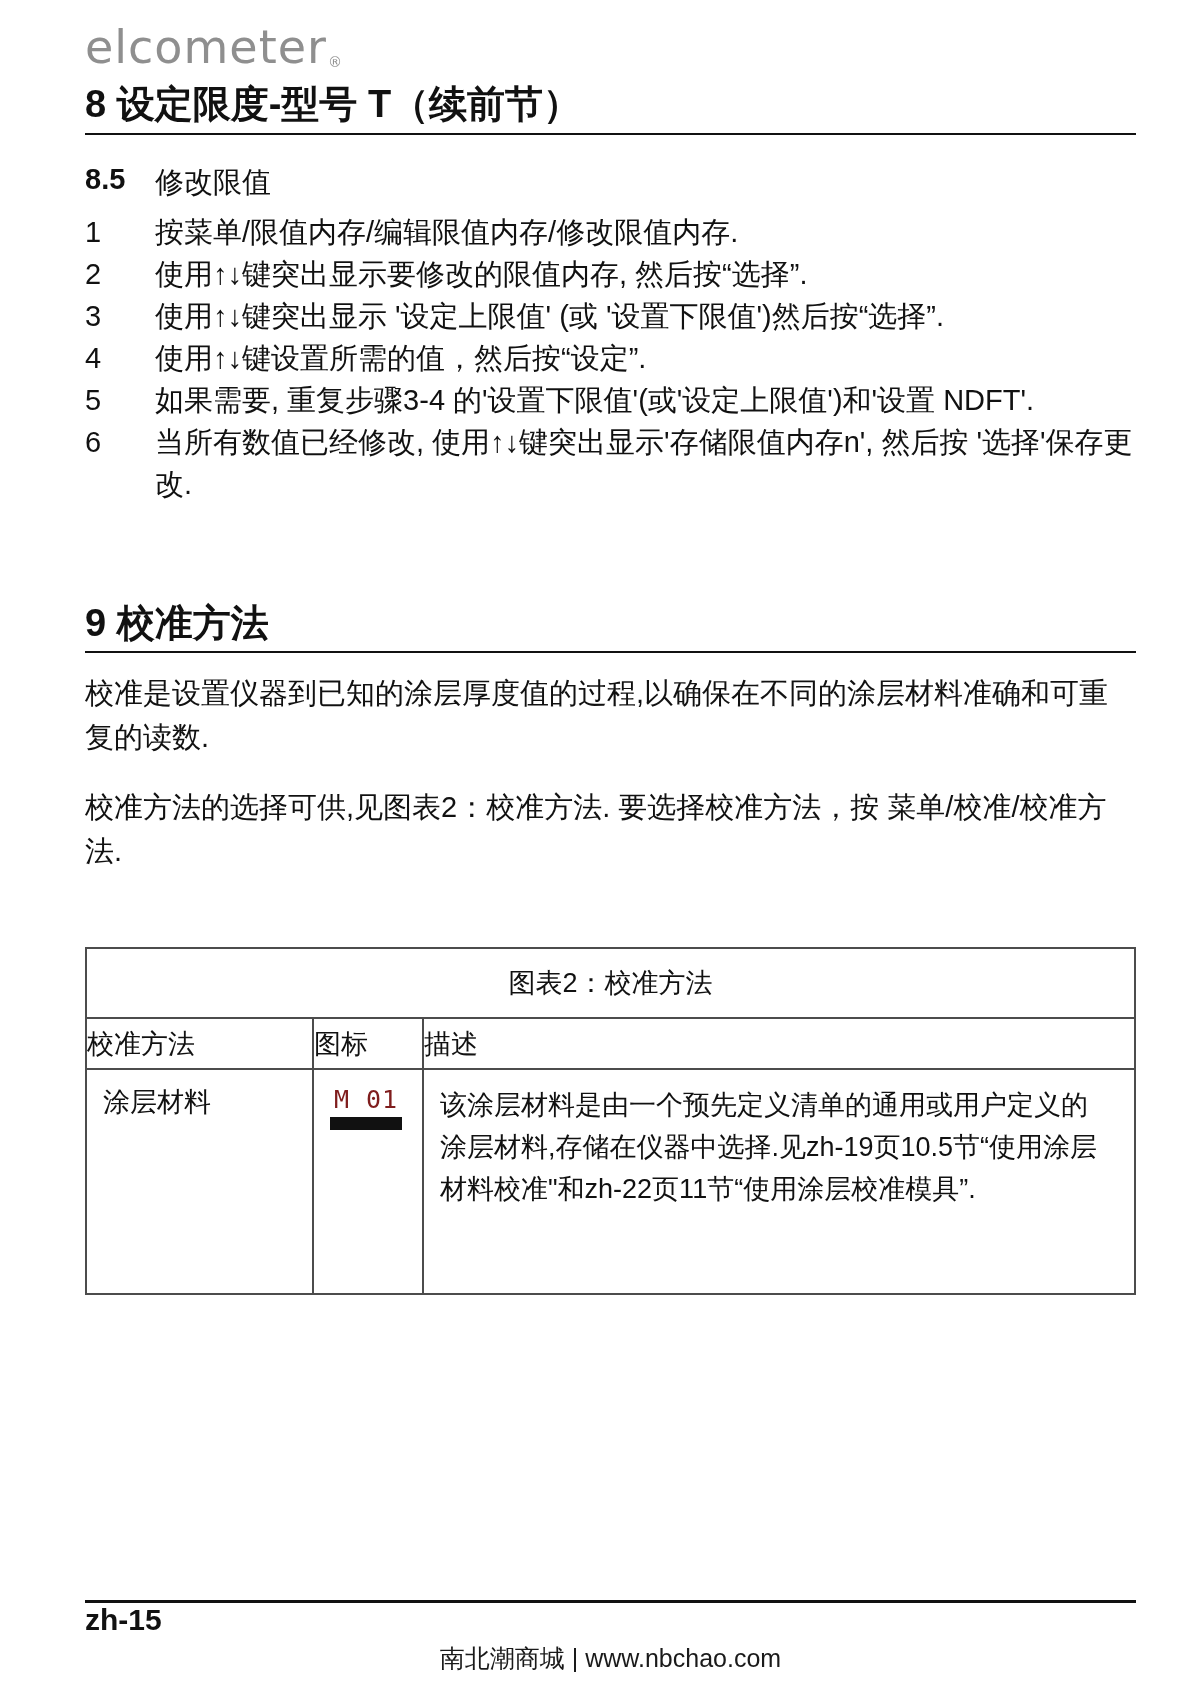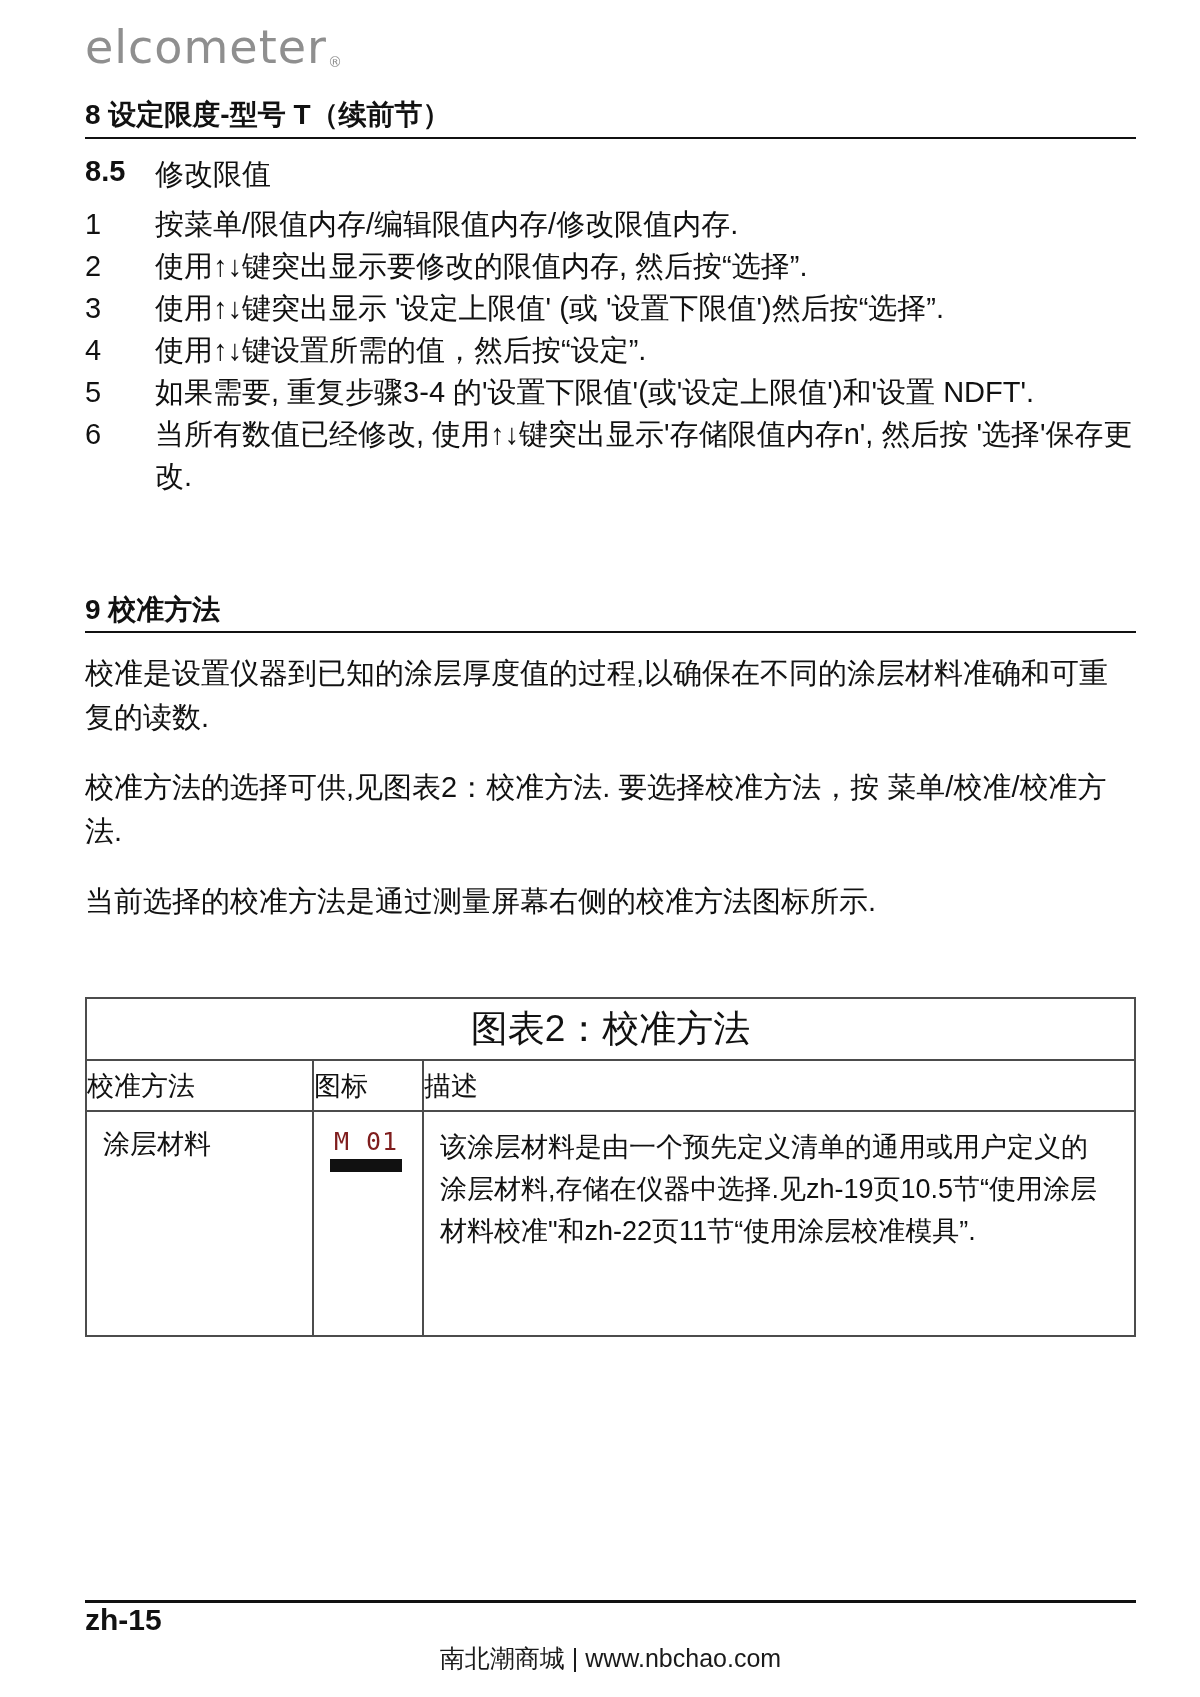--- a/index.html
+++ b/index.html
@@ -24,29 +24,29 @@
     letter-spacing: 1px;
     line-height: 1.0;
   }
   .logo .reg {
     font-size: 14px;
     vertical-align: -4px;
     margin-left: 1px;
   }
   
   .sec-heading {
-    font-size: 28px;
+    font-size: 38px;
     font-weight: bold;
     border-bottom: 2px solid #111;
     padding-bottom: 5px;
+    margin-top: 12px;
+    line-height: 1.2;
+  }
+  .subsec-heading {
     margin-top: 28px;
-    line-height: 1.2;
-  }
-  .subsec-heading {
-    margin-top: 16px;
     font-size: 29px;
     display: flex;
   }
   .subsec-heading .num { font-weight: bold; width: 70px; }
   .subsec-heading .label { font-weight: 500; }
   
   .steps { margin-top: 8px; }
   .step {
     display: flex;
     font-size: 29px;
@@ -71,23 +71,23 @@
   }
   .cal-table th, .cal-table td {
     border: 2px solid #4c4c4c;
     font-weight: normal;
     text-align: left;
     vertical-align: top;
     font-size: 27px;
   }
   .cal-table .title-cell {
     text-align: center;
-    height: 62px;
+    height: 70px;
     vertical-align: middle;
-    font-size: 37px;
+    font-size: 27px;
   }
   .cal-table .head-row th {
     height: 51px;
     vertical-align: middle;
   }
   .col-method { width: 227px; }
   .col-icon   { width: 110px; }
   .col-desc   { width: auto; }
   .cal-table td { padding: 14px 16px 0 16px; }
   .cal-table .row-1 td { height: 190px; }
@@ -189,21 +189,20 @@
     <div class="step">
       <span class="num">6</span>
       <span class="text">当所有数值已经修改, 使用↑↓键突出显示'存储限值内存n', 然后按 '选择'保存更改.</span>
     </div>
   </div>
 
   <div class="sec9">
     <div class="sec-heading">9 校准方法</div>
     <p class="para">校准是设置仪器到已知的涂层厚度值的过程,以确保在不同的涂层材料准确和可重复的读数.</p>
     <p class="para">校准方法的选择可供,见图表2：校准方法. 要选择校准方法，按 菜单/校准/校准方法.</p>
-    <p class="para">当前选择的校准方法是通过测量屏幕右侧的校准方法图标所示.</p>
   </div>
 
   <table class="cal-table">
     <colgroup>
       <col class="col-method">
       <col class="col-icon">
       <col class="col-desc">
     </colgroup>
     <tbody>
         <tr>

